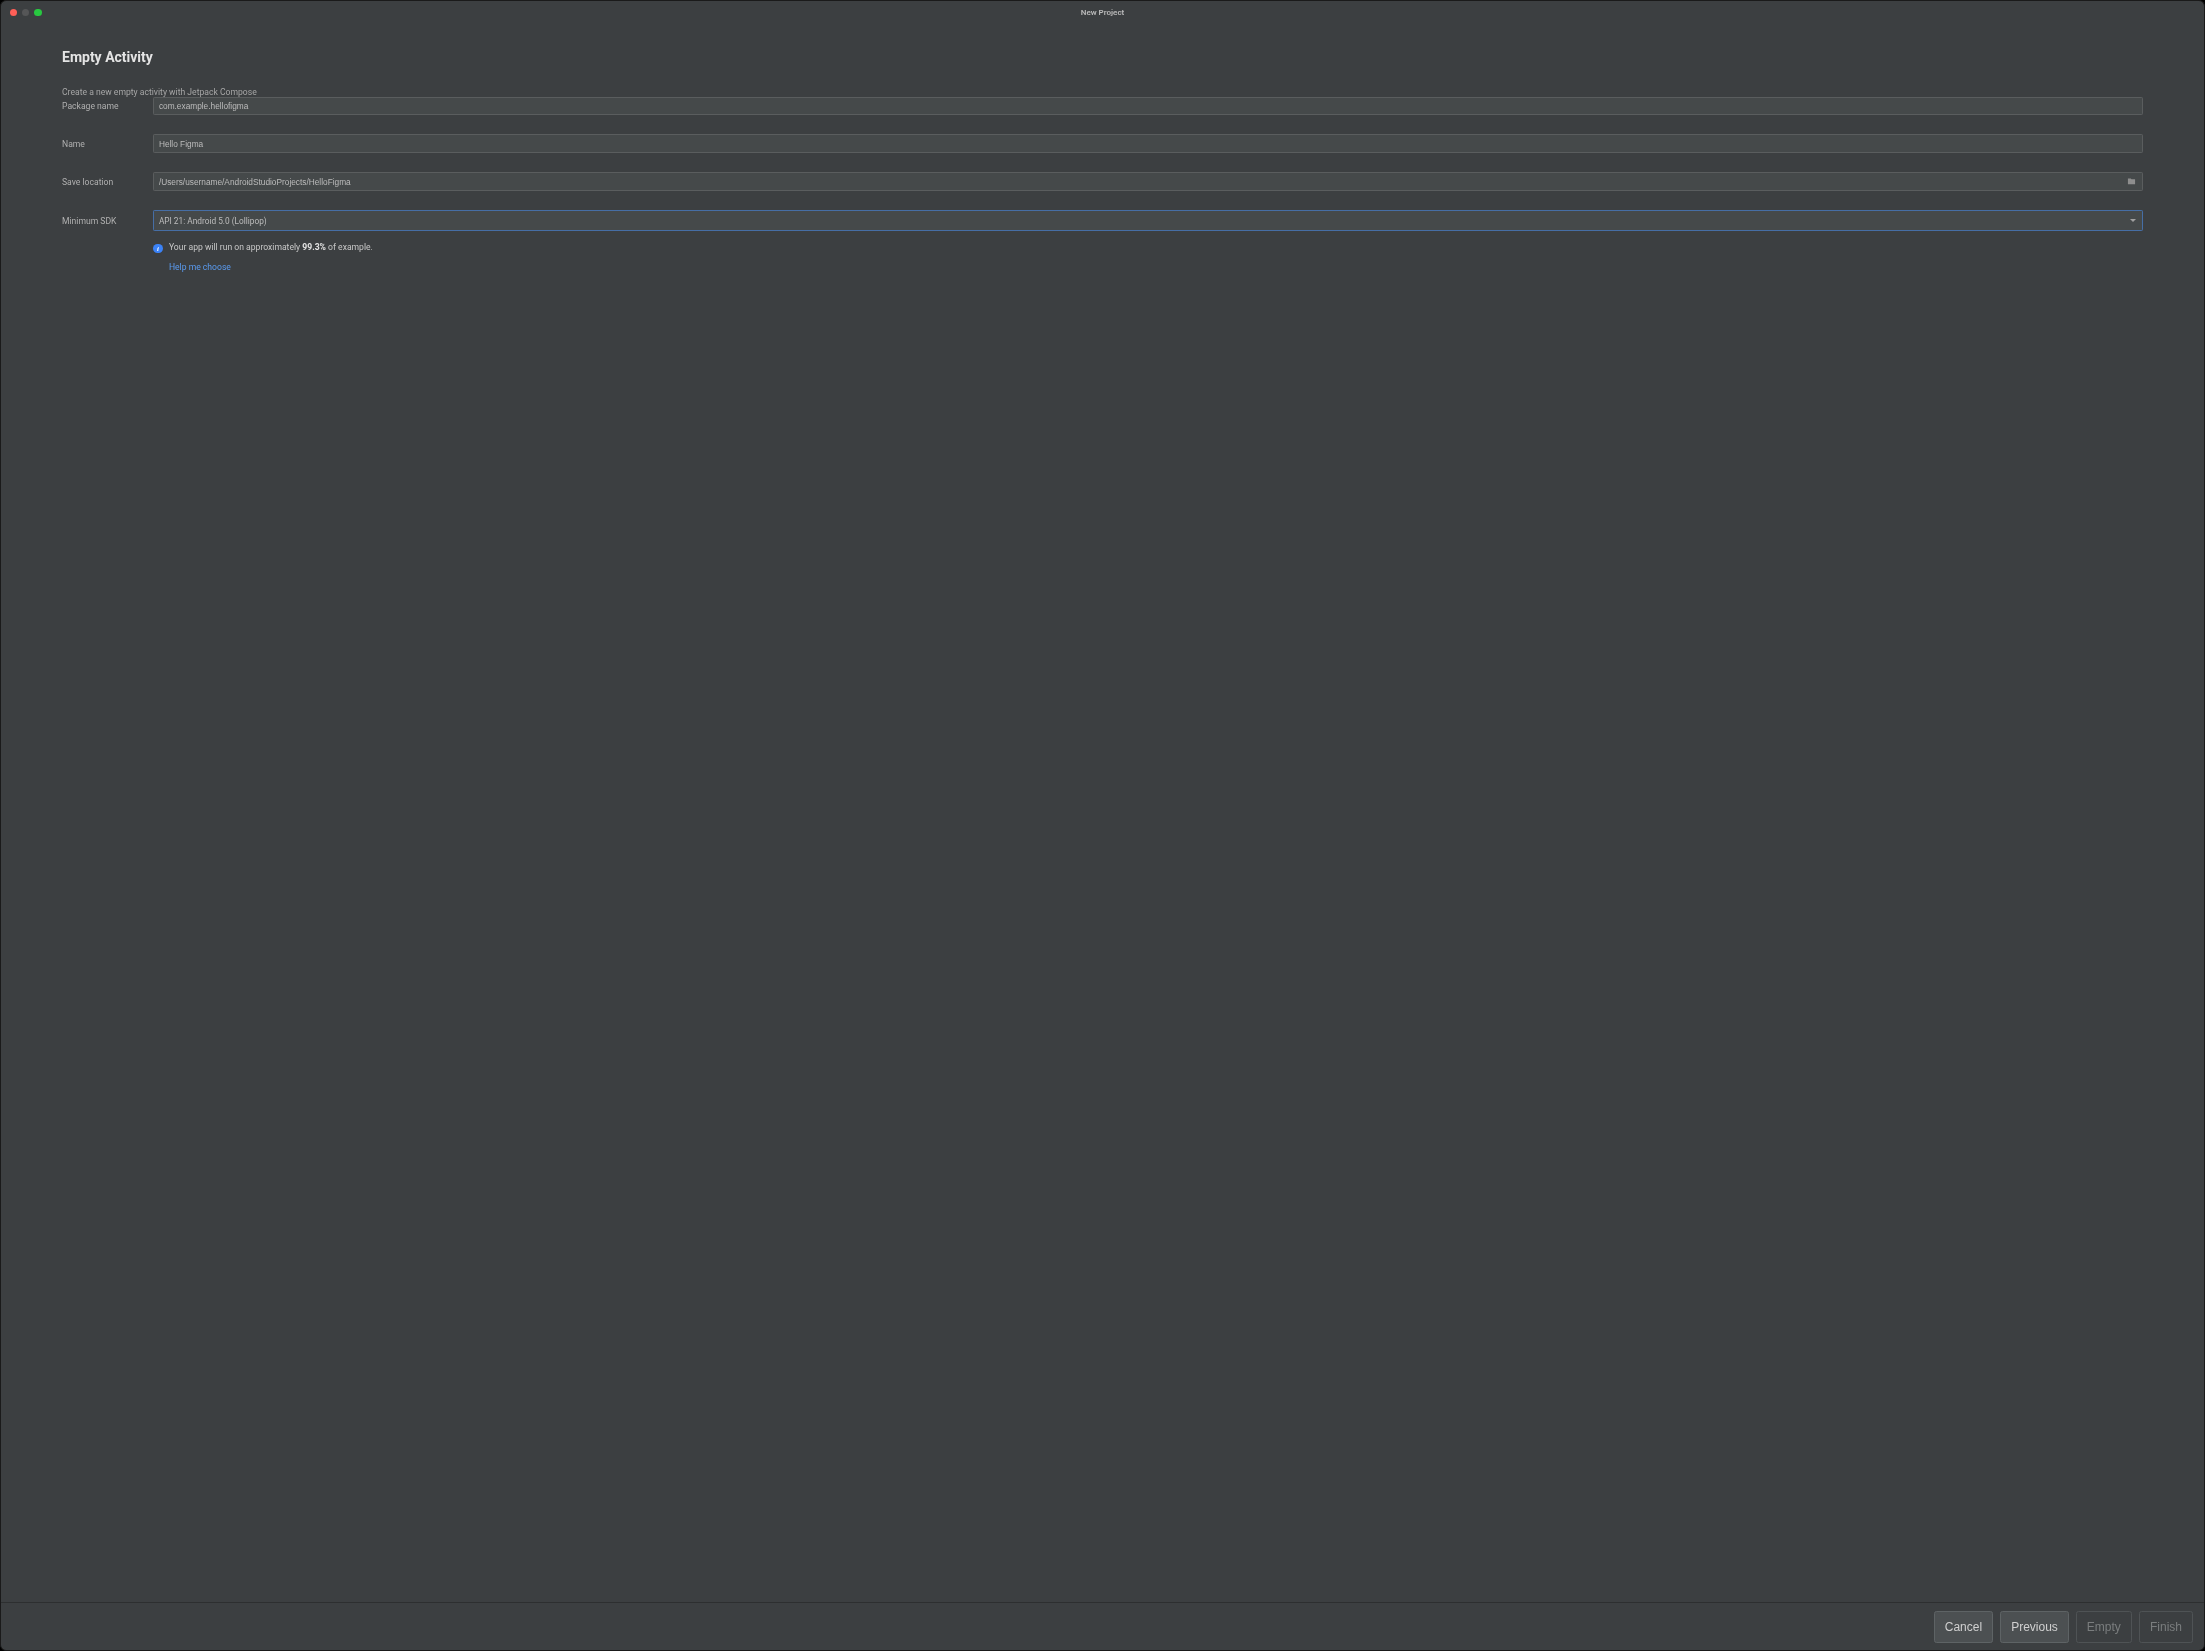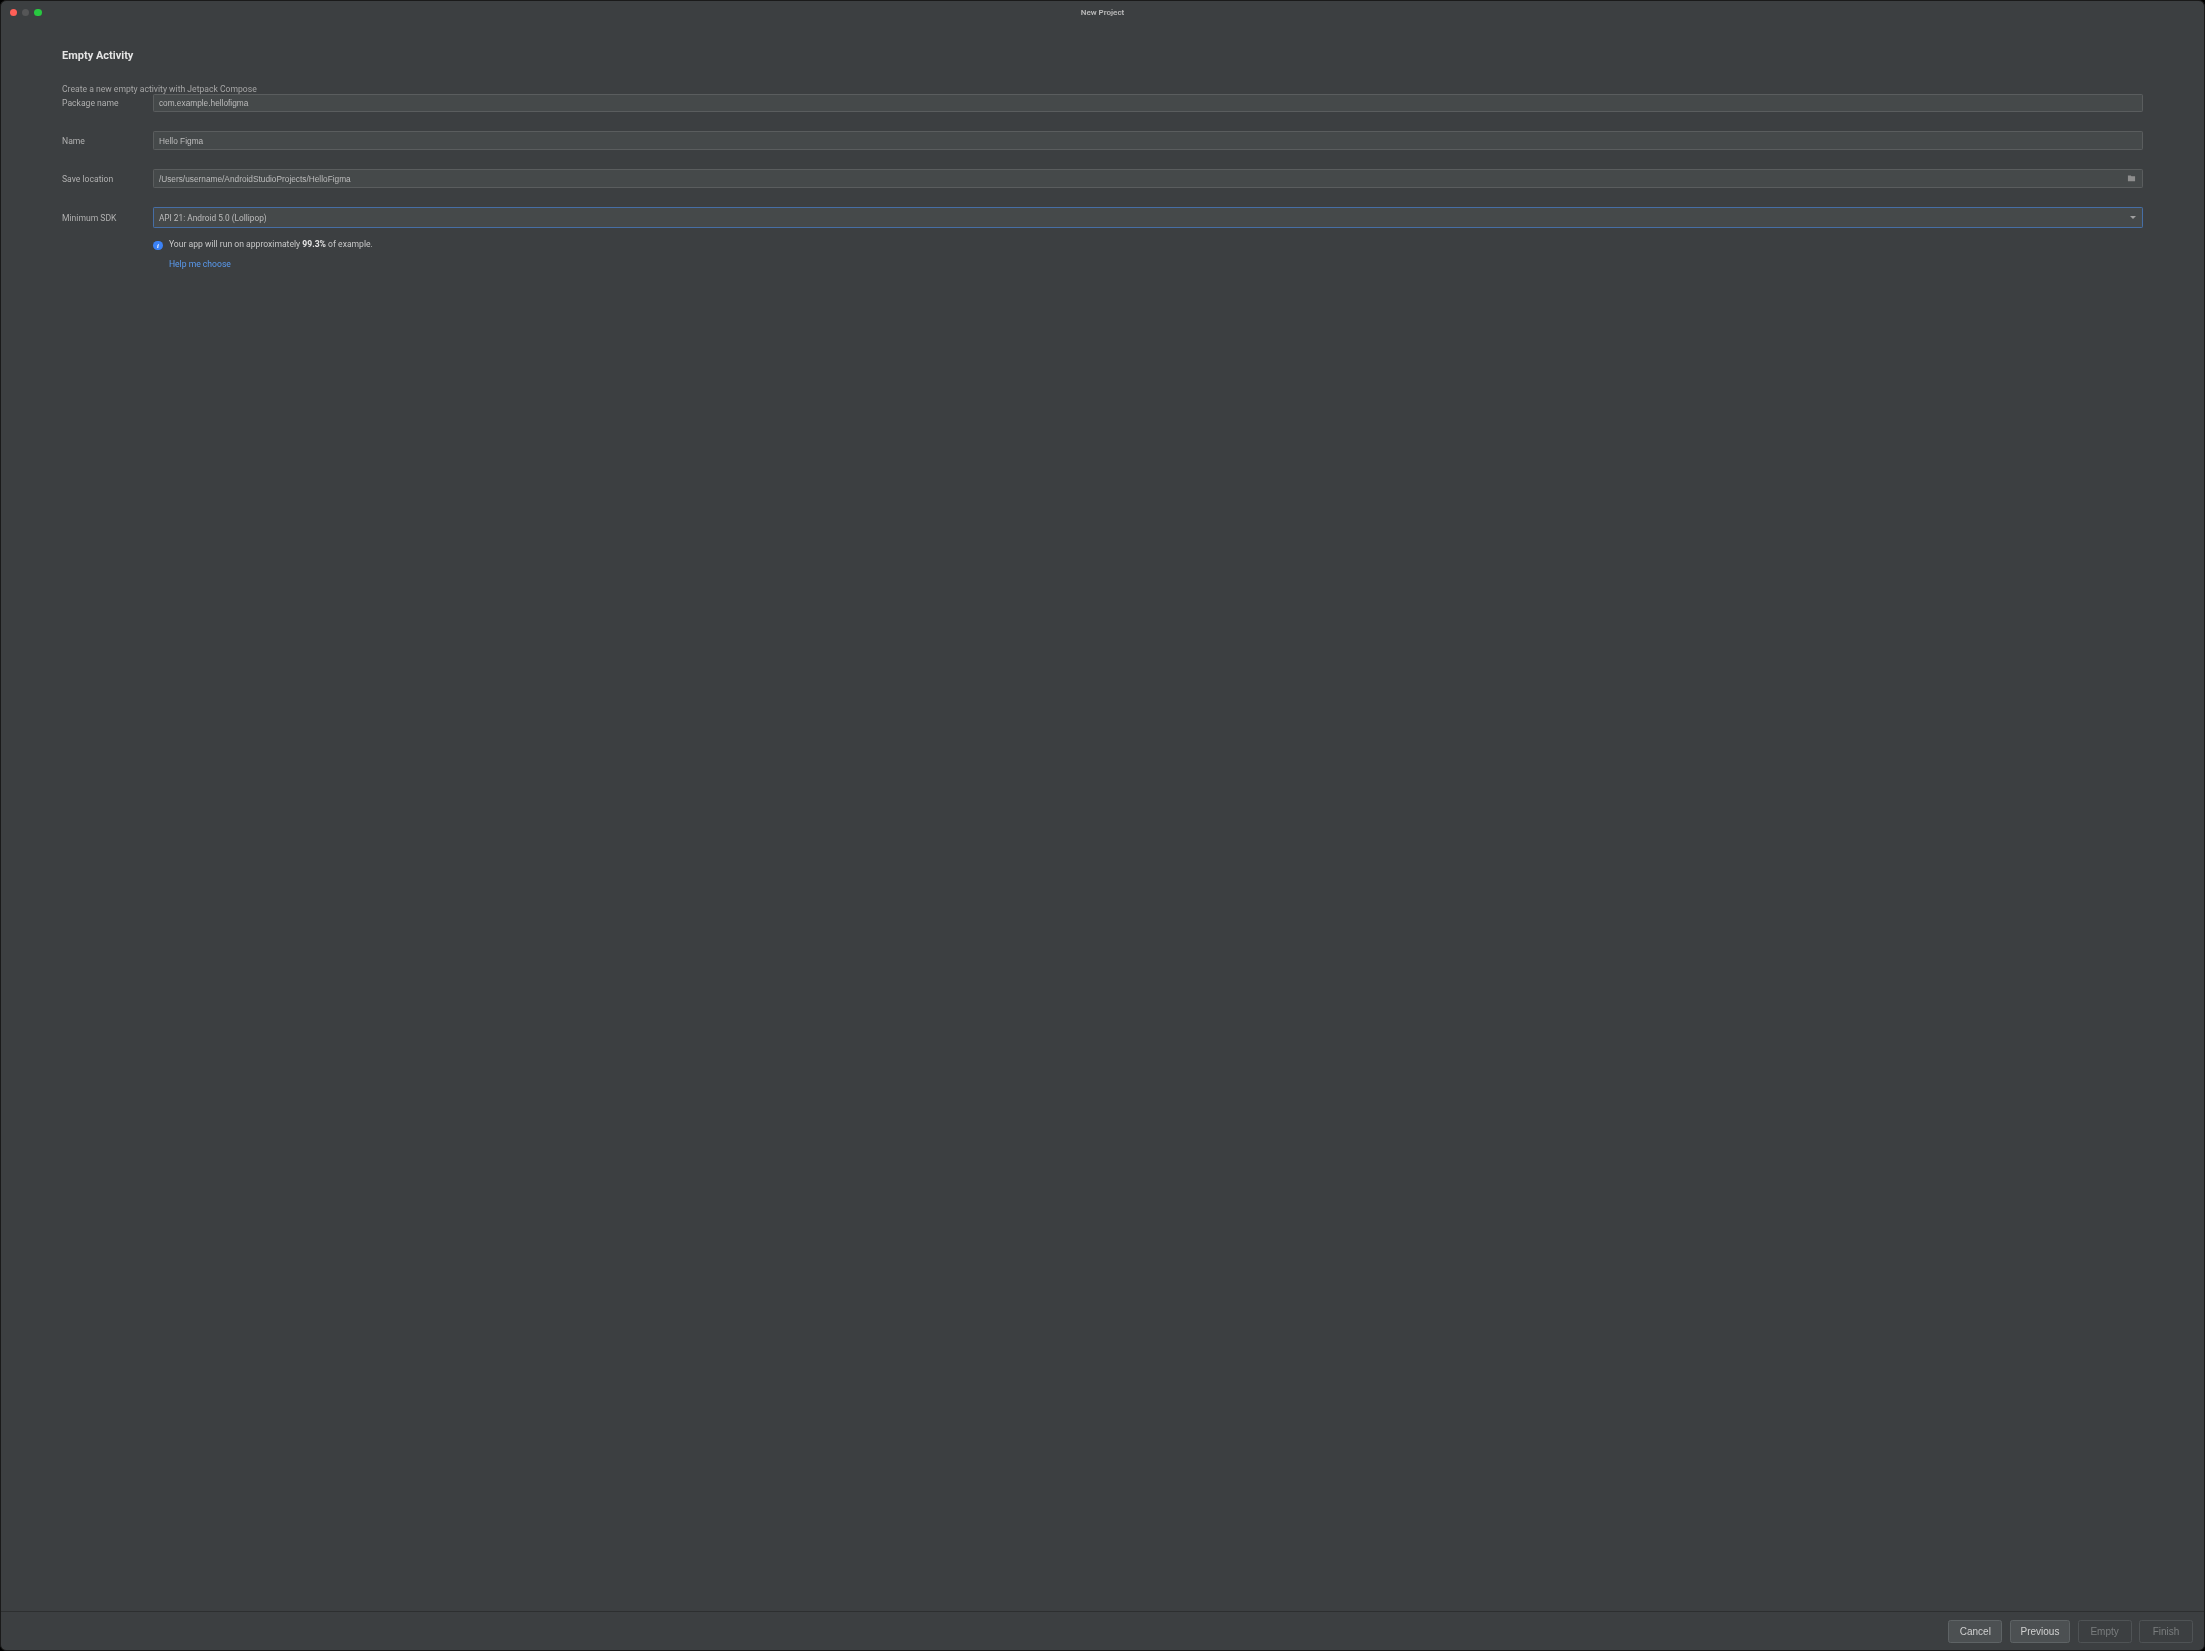--- a/index.html
+++ b/index.html
@@ -66,21 +66,21 @@
     .content {
       flex: 1 1 auto;
       padding: 24.5px 61px 12.3px 61px;
       color: #bbbbbb;
       font-size: 8.6px;
       overflow: auto;
     }
     
     .heading {
       color: #e4e4e4;
-      font-size: 11px;
+      font-size: 14px;
       font-weight: 700;
       margin-bottom: 22px;
     }
     
     .description {
       color: #a6a6a6;
     }
     
     .form-rows { display: block; }
     
@@ -193,25 +193,25 @@
       flex-shrink: 0;
       border-top: 0.6px solid #2d2f30;
       padding: 7.4px 11px;
       display: flex;
       justify-content: flex-end;
       gap: 7.4px;
     }
     
     .btn {
       min-width: 54px;
-      height: 23px;
+      height: 32px;
       background: #4c5052;
       border: 0.6px solid #5e6365;
       color: #d0d0d0;
-      font-size: 10px;
+      font-size: 12px;
       border-radius: 2.5px;
       cursor: pointer;
       padding: 0 9.8px;
     }
     .btn.disabled {
       color: #7a7d7e;
       border-color: #4f5355;
       background: transparent;
       cursor: default;
     }

